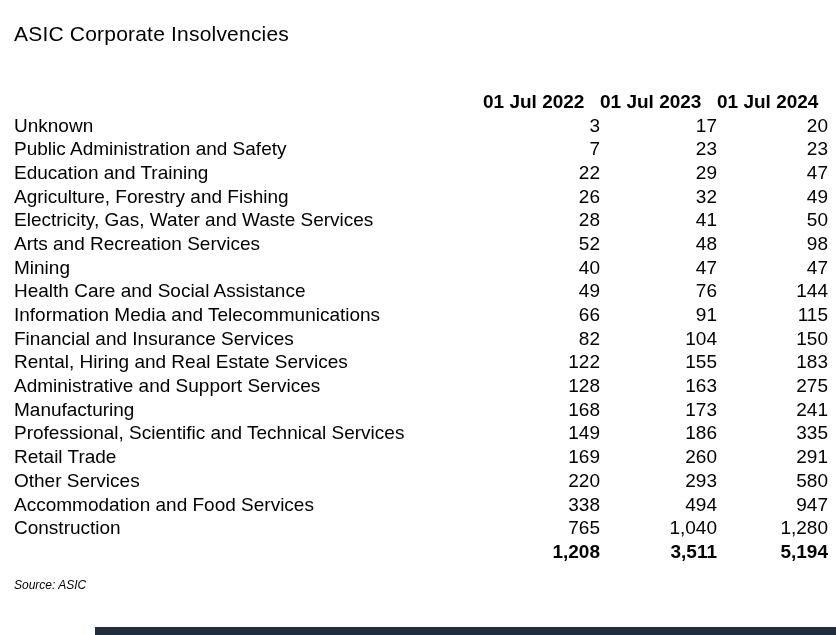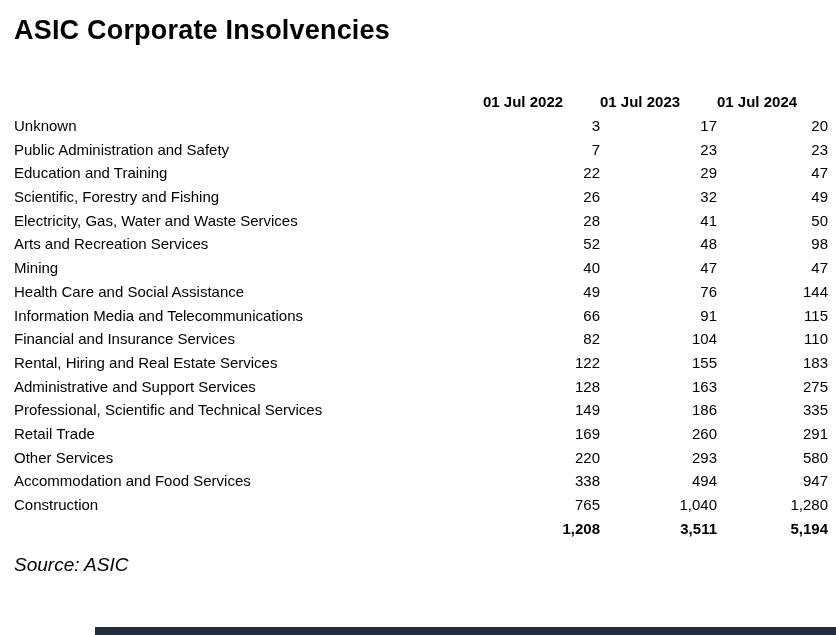--- a/index.html
+++ b/index.html
@@ -4,50 +4,50 @@
 <style>
   * { margin: 0; padding: 0; box-sizing: border-box; }
   html, body { width: 836px; height: 635px; background: #ffffff; overflow: hidden; }
   body {
     position: relative;
     font-family: "Liberation Sans", sans-serif;
     color: #000000;
   }
   .page { padding: 14px 8px 0 14px; }
   .title {
-    font-size: 27px;
-    font-weight: 700;
+    font-size: 21px;
+    font-weight: 400;
     letter-spacing: 0.2px;
-    margin-top: 1px;
+    margin-top: 8px;
     margin-bottom: 11px;
   }
   table.insolvency {
     border-collapse: collapse;
     table-layout: fixed;
     width: 814px;
-    font-size: 15px;
+    font-size: 19px;
     margin-top: 44px;
   }
   table.insolvency col.c-industry { width: 469px; }
   table.insolvency col.c-v1 { width: 117px; }
   table.insolvency col.c-v2 { width: 117px; }
   table.insolvency col.c-v3 { width: 111px; }
   table.insolvency td, table.insolvency th {
     height: 23.7px;
     padding: 0;
     vertical-align: middle;
     white-space: nowrap;
     font-weight: 400;
   }
   table.insolvency th { text-align: left; }
   td.num, th.num { text-align: right; }
   tr.hdr th.num, tr.hdr td.num { font-weight: 700; }
   tr.total td { font-weight: 700; }
   .source {
-    font-size: 19px;
+    font-size: 12px;
     font-style: italic;
     margin-top: 14px;
     margin-left: 0px;
   }
   .bottom-bar {
     position: absolute;
     left: 95px;
     right: 0;
     bottom: 0;
     height: 8px;
@@ -91,21 +91,21 @@
   </tr>
 
   <tr>
     <td>Education and Training</td>
     <td class="num">22</td>
     <td class="num">29</td>
     <td class="num">47</td>
   </tr>
 
   <tr>
-    <td>Scientific, Forestry and Fishing</td>
+    <td>Agriculture, Forestry and Fishing</td>
     <td class="num">26</td>
     <td class="num">32</td>
     <td class="num">49</td>
   </tr>
 
   <tr>
     <td>Electricity, Gas, Water and Waste Services</td>
     <td class="num">28</td>
     <td class="num">41</td>
     <td class="num">50</td>
@@ -137,38 +137,44 @@
     <td>Information Media and Telecommunications</td>
     <td class="num">66</td>
     <td class="num">91</td>
     <td class="num">115</td>
   </tr>
 
   <tr>
     <td>Financial and Insurance Services</td>
     <td class="num">82</td>
     <td class="num">104</td>
-    <td class="num">110</td>
+    <td class="num">150</td>
   </tr>
 
   <tr>
     <td>Rental, Hiring and Real Estate Services</td>
     <td class="num">122</td>
     <td class="num">155</td>
     <td class="num">183</td>
   </tr>
 
   <tr>
     <td>Administrative and Support Services</td>
     <td class="num">128</td>
     <td class="num">163</td>
     <td class="num">275</td>
   </tr>
 
 
+  <tr>
+    <td>Manufacturing</td>
+    <td class="num">168</td>
+    <td class="num">173</td>
+    <td class="num">241</td>
+  </tr>
 
   <tr>
     <td>Professional, Scientific and Technical Services</td>
     <td class="num">149</td>
     <td class="num">186</td>
     <td class="num">335</td>
   </tr>
 
   <tr>
     <td>Retail Trade</td>

